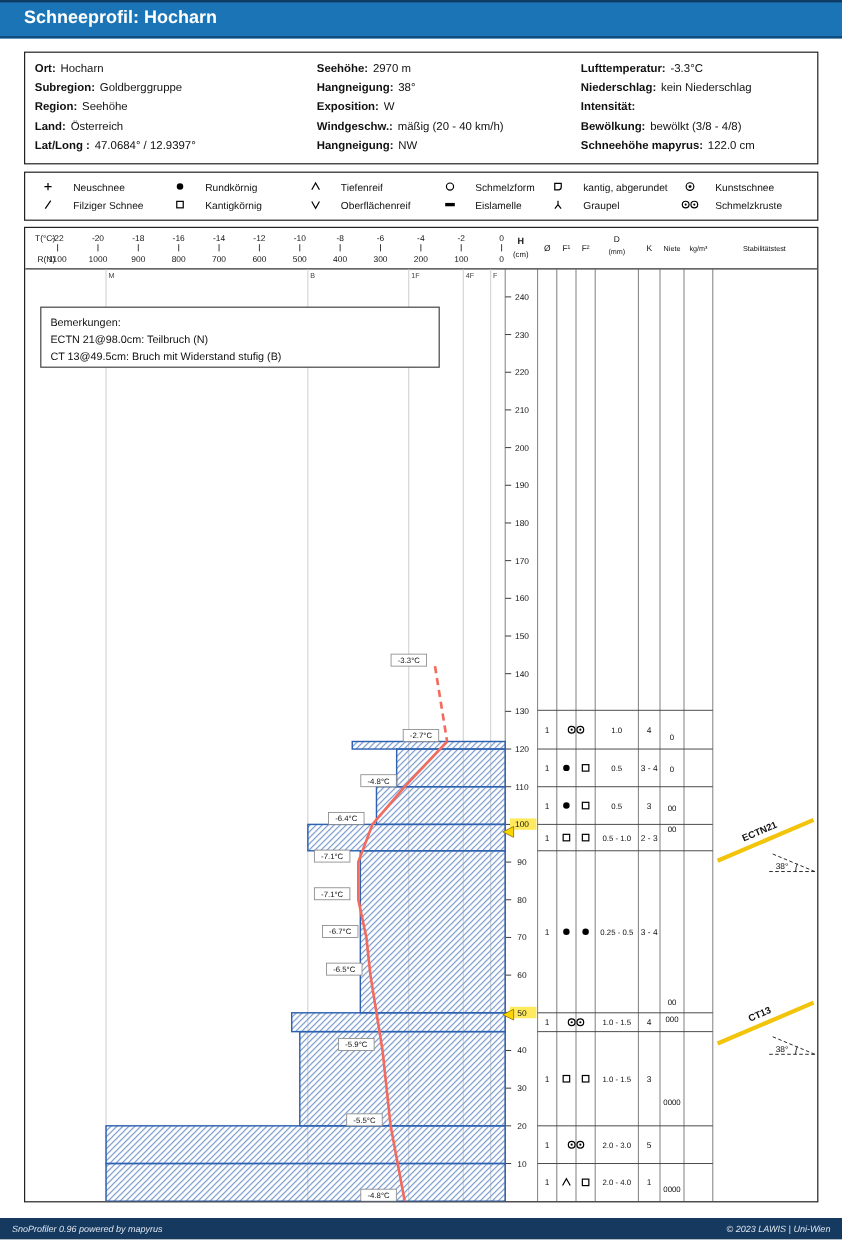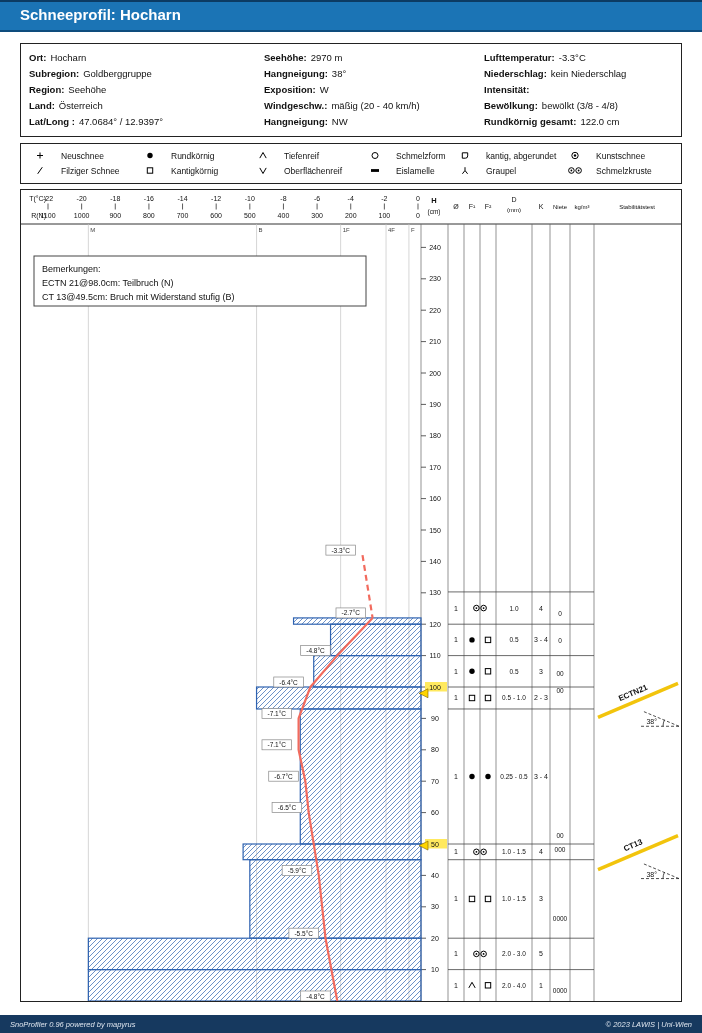--- a/index.html
+++ b/index.html
@@ -50,21 +50,21 @@
           <div class="iline"><span class="lbl">Hangneigung:</span><span>38°</span></div>
           <div class="iline"><span class="lbl">Exposition:</span><span>W</span></div>
           <div class="iline"><span class="lbl">Windgeschw.:</span><span>mäßig (20 - 40 km/h)</span></div>
           <div class="iline"><span class="lbl">Hangneigung:</span><span>NW</span></div>
         </div>
         <div class="icol c2">
           <div class="iline"><span class="lbl">Lufttemperatur:</span><span>-3.3°C</span></div>
           <div class="iline"><span class="lbl">Niederschlag:</span><span>kein Niederschlag</span></div>
           <div class="iline"><span class="lbl">Intensität:</span><span></span></div>
           <div class="iline"><span class="lbl">Bewölkung:</span><span>bewölkt (3/8 - 4/8)</span></div>
-          <div class="iline"><span class="lbl">Rundkörnig gesamt:</span><span>122.0 cm</span></div>
+          <div class="iline"><span class="lbl">Schneehöhe mapyrus:</span><span>122.0 cm</span></div>
         </div>
       </div>
   </div>
 
   <div class="box legend-box" id="legend">
       <div class="lrow">
         <div class="litem lw0">
           <svg width="18" height="13">
             <path d="M 6,6.5 H 12 M 9,3.5 V 9.5" stroke="#000" stroke-width="1" fill="none"></path>
           </svg>

